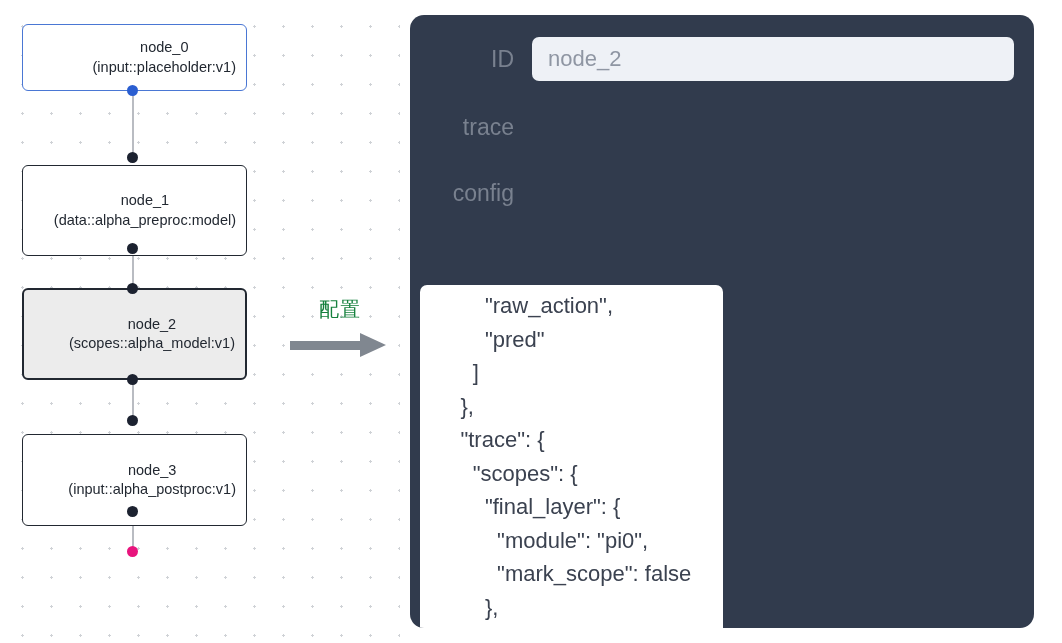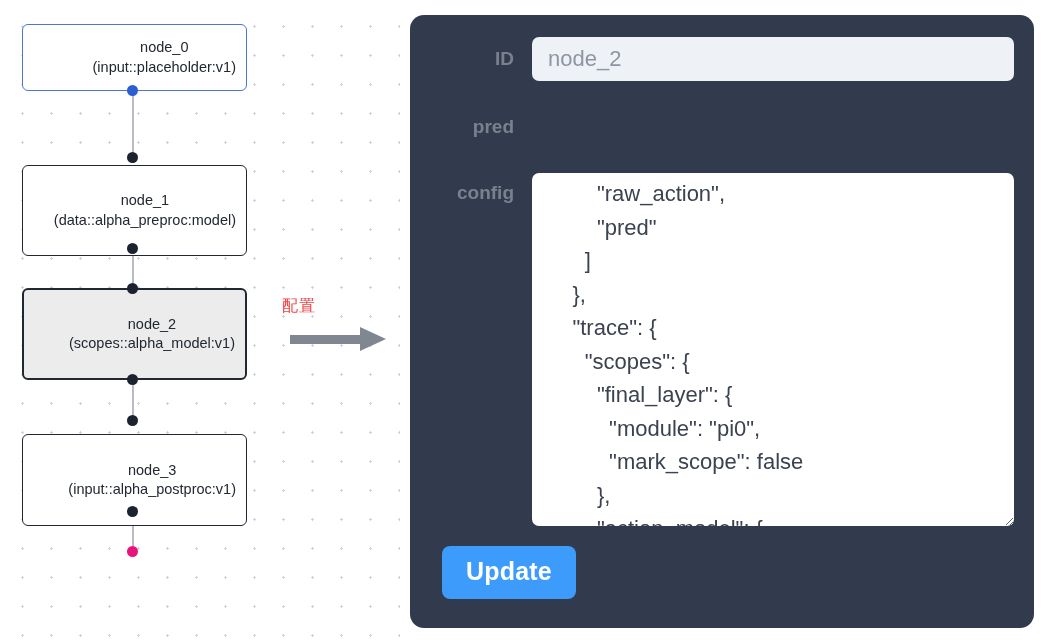--- a/index.html
+++ b/index.html
@@ -77,22 +77,23 @@
 
   
   #transition {
     position: absolute;
     left: 288px;
     top: 296px;
     width: 110px;
     z-index: 6;
   }
   #transition .trans-label {
-    font-size: 16px;
-    color: #ef4444;
+    font-size: 20px;
+    color: #15803d;
+    text-align: center;
     letter-spacing: 1px;
     margin-left: -6px;
   }
   #transition .arrow {
     position: relative;
     margin-top: 10px;
     margin-left: 2px;
     width: 100px;
     height: 24px;
   }
@@ -129,40 +130,40 @@
     align-items: flex-start;
     margin-bottom: 24px;
   }
   .field-label {
     width: 112px;
     flex: 0 0 112px;
     text-align: right;
     padding-right: 18px;
     box-sizing: border-box;
     color: #79818f;
-    font-size: 19px;
+    font-size: 23px;
     line-height: 44px;
-    font-weight: 700;
+    font-weight: 400;
     user-select: none;
   }
   .field-input {
     flex: 1 1 auto;
     height: 44px;
     box-sizing: border-box;
     background: #eef1f6;
     border: none;
     border-radius: 7px;
     color: #8f96a3;
     font-family: "Liberation Sans", sans-serif;
     font-size: 22px;
     padding: 0 16px;
     outline: none;
   }
 
-  .config-row { margin-bottom: 10px; }
+  .config-row { margin-bottom: 24px; flex-direction: column; }
   .config-row .field-label { line-height: 40px; }
   .config-area {
     flex: 1 1 auto;
     height: 353px;
     box-sizing: border-box;
     background: #ffffff;
     border: none;
     border-radius: 7px;
     color: #3b4250;
     font-family: "Liberation Sans", sans-serif;
@@ -256,21 +257,21 @@
 </div>
 
 <div id="properties-panel">
 
   <div class="field-row">
     <div class="field-label">ID</div>
     <input class="field-input" type="text" value="node_2" style="">
   </div>
 
   <div class="field-row">
-    <div class="field-label">pred</div>
+    <div class="field-label">trace</div>
   </div>
 
   <div class="field-row config-row">
     <div class="field-label">config</div>
     <textarea class="config-area" style="">        "raw_action",
         "pred"
       ]
     },
     "trace": {
       "scopes": {

